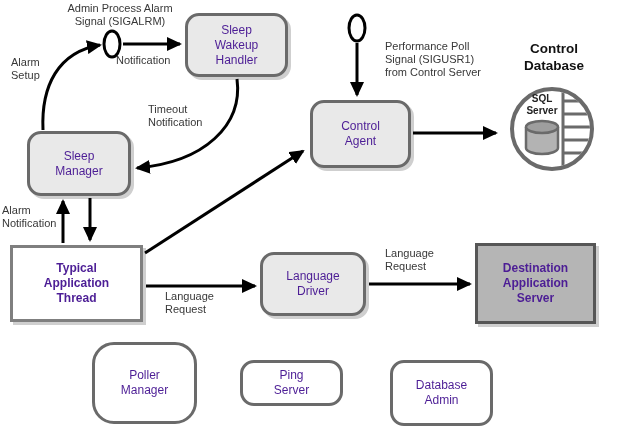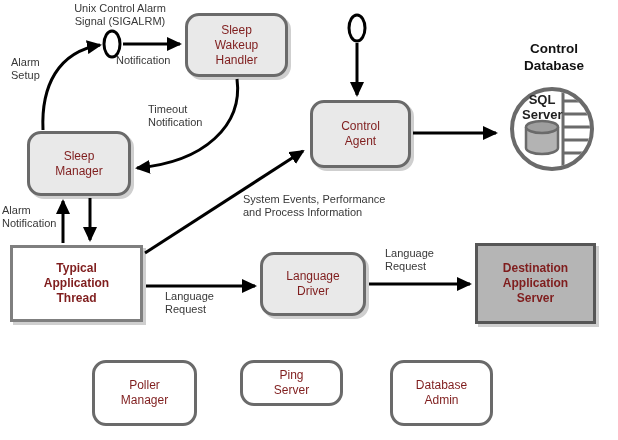--- a/index.html
+++ b/index.html
@@ -9,21 +9,21 @@
   }
   
   #nodes-layer{position:absolute;inset:0;z-index:1;}
   #arrow-layer{position:absolute;inset:0;z-index:2;pointer-events:none;}
   #labels-layer{position:absolute;inset:0;z-index:3;pointer-events:none;}
 
   .node{
     position:absolute;box-sizing:border-box;
     display:flex;align-items:center;justify-content:center;
     text-align:center;white-space:pre-line;
-    font-size:12px;line-height:1.25;color:#7f1d1d;
+    font-size:12px;line-height:1.25;color:#4c1d95;
   }
   .node.rounded{
     background:var(--box_fill);
     border:3px solid var(--box_border);
     border-radius:14px;
     box-shadow:3px 3px 0 #cfcfcf;
   }
   .node.rounded.plain{background:var(--white_box_fill);box-shadow:none;}
   .node.square{
     border-radius:0;font-weight:bold;
@@ -31,21 +31,21 @@
   }
   .node.square.white{background:var(--white_box_fill);border:3px solid #7f7f7f;}
   .node.square.dark{background:var(--dark_box_fill);border:3px solid var(--dark_box_border);text-align:center;}
 
   .lbl{
     position:absolute;white-space:pre-line;
     font-size:11px;line-height:1.2;color:#383838;
   }
   .lbl.center{text-align:center;}
   .db-title{font-weight:bold;font-size:13.5px;line-height:1.25;color:#111;}
-  .sql-lbl{font-weight:bold;font-size:13px;line-height:1.15;color:#222;}
+  .sql-lbl{font-weight:bold;font-size:10px;line-height:1.15;color:#222;}
 </style>
 </head>
 <body>
 
 <div id="canvas">
 
   <div id="nodes-layer">
     <div class="node rounded" style="left:185px;top:13px;width:103px;height:64px;">Sleep
 Wakeup
 Handler</div>
@@ -60,21 +60,21 @@
 Application
 Thread</div>
 
     <div class="node rounded" style="left:260px;top:252px;width:106px;height:64px;">Language
 Driver</div>
 
     <div class="node square dark" style="left:475px;top:243px;width:121px;height:81px;">Destination
 Application
 Server</div>
 
-    <div class="node rounded plain" style="left:92px;top:360px;width:105px;height:66px;">Poller
+    <div class="node rounded plain" style="left:92px;top:342px;width:105px;height:82px;border-radius:22px;">Poller
 Manager</div>
 
     <div class="node rounded plain" style="left:240px;top:360px;width:103px;height:46px;">Ping
 Server</div>
 
     <div class="node rounded plain" style="left:390px;top:360px;width:103px;height:66px;">Database
 Admin</div>
   </div>
 
   <svg id="arrow-layer" width="618" height="440" viewBox="0 0 618 440">
@@ -112,38 +112,39 @@
         <line x1="563" y1="127" x2="594" y2="127"></line>
         <line x1="563" y1="140" x2="594" y2="140"></line>
         <line x1="563" y1="153" x2="594" y2="153"></line>
       </g>
       <path d="M 526 127 L 526 148 A 16 6 0 0 0 558 148 L 558 127" fill="#b3b3b3" stroke="#6a6a6a" stroke-width="2.5"></path>
       <ellipse cx="542" cy="127" rx="16" ry="6" fill="#9e9e9e" stroke="#6a6a6a" stroke-width="2.5"></ellipse>
     </g>
   </svg>
 
   <div id="labels-layer">
-    <div class="lbl center" style="left:58px;top:2px;width:124px;">Unix Control Alarm
+    <div class="lbl center" style="left:58px;top:2px;width:124px;">Admin Process Alarm
 Signal (SIGALRM)</div>
 
     <div class="lbl" style="left:11px;top:56px;">Alarm
 Setup</div>
 
     <div class="lbl" style="left:116px;top:54px;">Notification</div>
 
     <div class="lbl" style="left:148px;top:103px;">Timeout
 Notification</div>
 
     <div class="lbl" style="left:2px;top:204px;">Alarm
 Notification</div>
 
 
-    <div class="lbl" style="left:243px;top:193px;">System Events, Performance
-and Process Information</div>
 
+    <div class="lbl" style="left:385px;top:40px;">Performance Poll
+Signal (SIGUSR1)
+from Control Server</div>
 
     <div class="lbl center db-title" style="left:502px;top:41px;width:104px;">Control
 Database</div>
 
 
     <div class="lbl" style="left:165px;top:290px;">Language
 Request</div>
 
     <div class="lbl" style="left:385px;top:247px;">Language
 Request</div>

